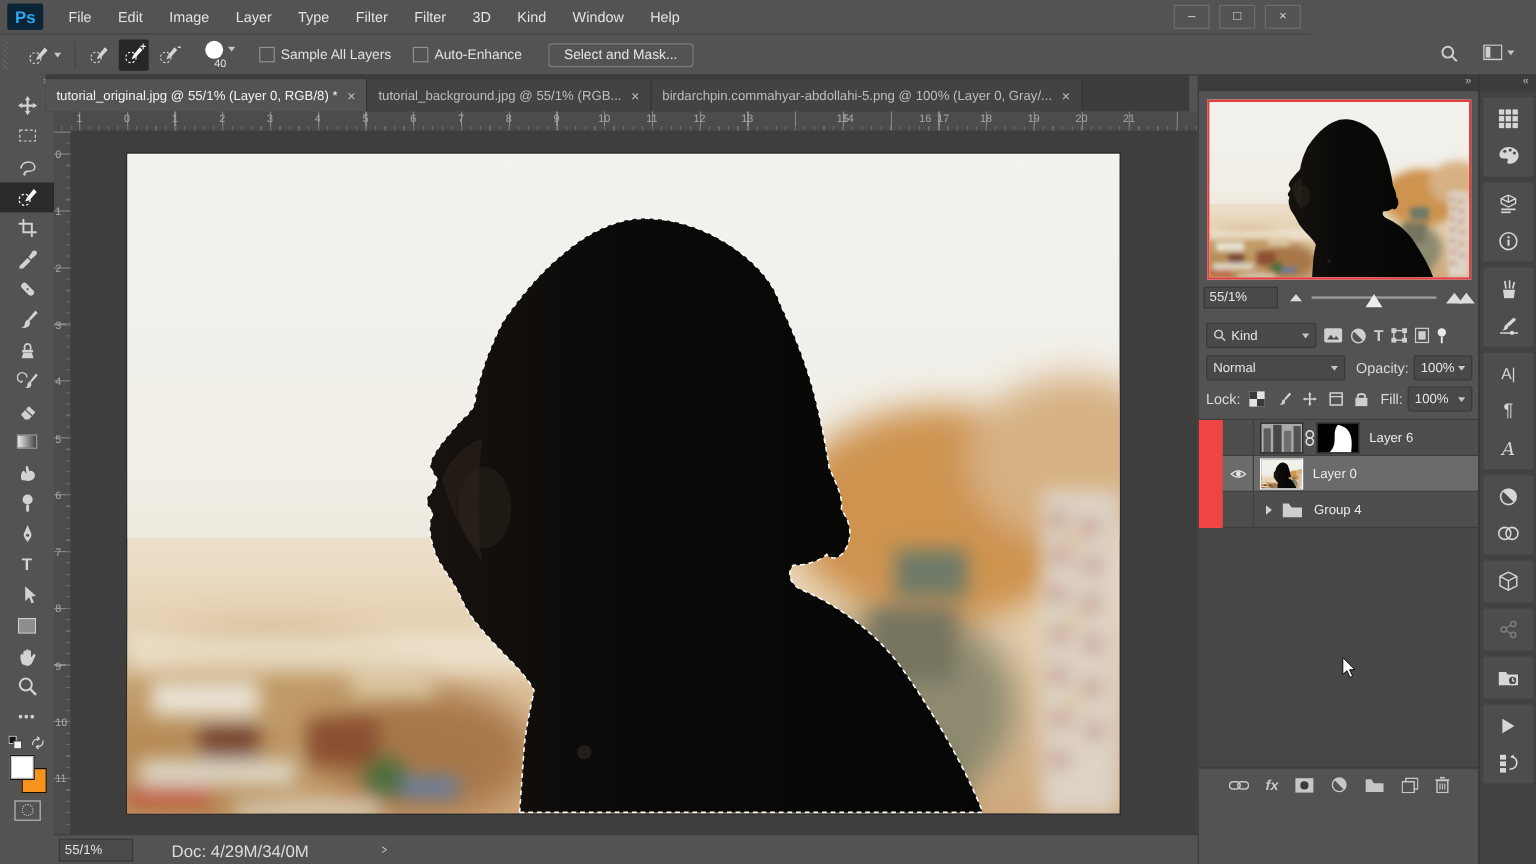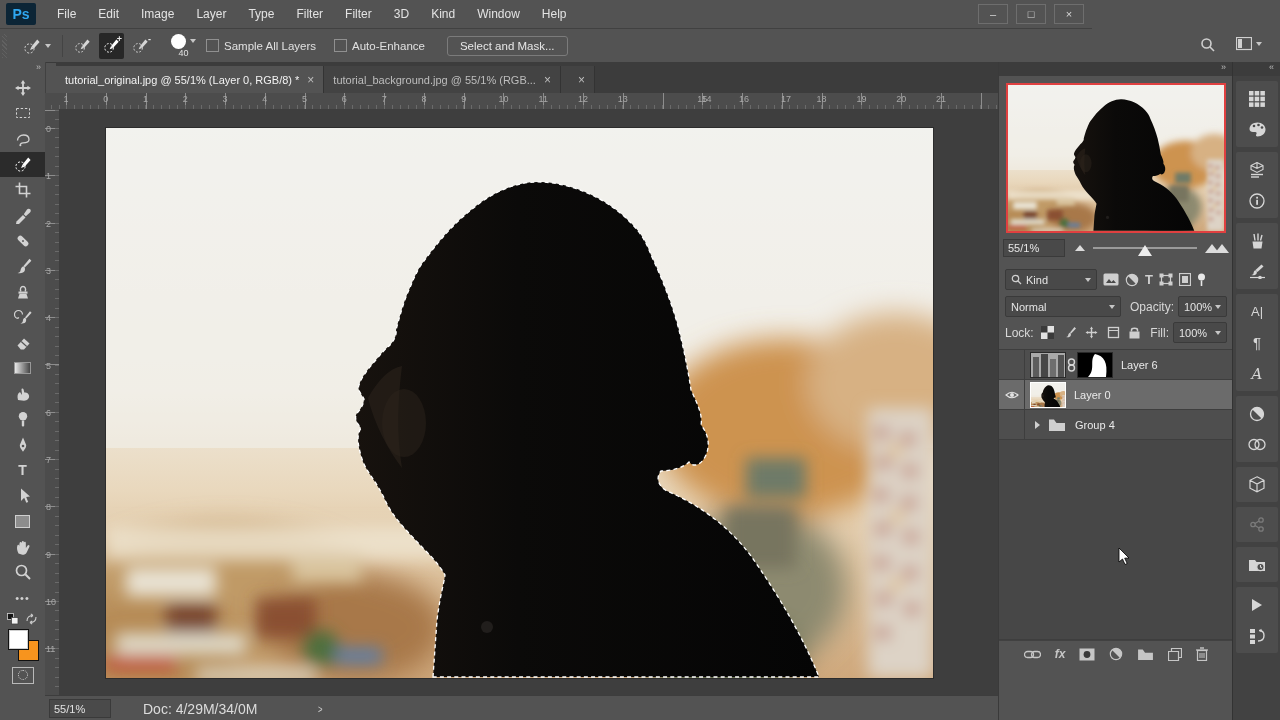--- a/index.html
+++ b/index.html
@@ -32,21 +32,21 @@
   .tool{width:45px;height:25.5px;display:flex;align-items:center;justify-content:center;color:#d2d2d2;}
   .tool.selected{background:#2b2b2b;color:#ffffff;}
   .tool svg{display:block;}
   #swap-row{display:flex;align-items:center;justify-content:center;gap:6px;height:16px;}
   #swatch-box{position:relative;width:34px;height:32px;margin:2px auto 0;}
   #fg-swatch{position:absolute;left:2px;top:0;width:19px;height:19px;border:1px solid #111;box-shadow:0 0 0 1px #cfcfcf inset;}
   #bg-swatch{position:absolute;right:1px;bottom:0;width:19px;height:19px;border:1px solid #111;}
   #quickmask{width:20px;height:15px;border:1px solid #b9b9b9;margin:6px auto 0;display:flex;align-items:center;justify-content:center;}
   #quickmask .dcirc{width:8px;height:8px;border:1px dotted #cfcfcf;border-radius:50%;}
   
-  #tabbar{left:56px;top:62px;width:953px;height:31px;background:#3c3c3c;display:flex;align-items:flex-end;}
+  #tabbar{left:38px;top:62px;width:953px;height:31px;background:#3c3c3c;display:flex;align-items:flex-end;}
   .doc-tab{height:27px;display:flex;align-items:center;padding:0 9px;font-size:11px;color:#bdbdbd;background:#434343;
     border-right:1px solid #333;max-width:370px;white-space:nowrap;overflow:hidden;}
   .doc-tab.active{background:#535353;color:#f2f2f2;}
   .doc-tab .close{margin-left:8px;color:#bdbdbd;font-size:12px;}
   
   #hruler{left:45px;top:93px;width:953px;height:16px;background:#4c4c4c;border-bottom:1px solid #353535;overflow:hidden;
     background-image:repeating-linear-gradient(to right,#6a6a6a 0 1px,transparent 1px 7.95px),
                      repeating-linear-gradient(to right,#8d8d8d 0 1px,transparent 1px 39.77px);
     background-size:auto 4px,auto 100%;background-position:21px bottom,21px 0;background-repeat:repeat-x,repeat-x;}
   #vruler{left:45px;top:109px;width:14px;height:586px;background:#4c4c4c;border-right:1px solid #353535;overflow:hidden;
@@ -77,21 +77,21 @@
   #nav-zoomvalue{width:52px;height:16px;background:#494949;border:1px solid #3a3a3a;font-size:11px;color:#e6e6e6;padding:0 4px;display:flex;align-items:center;}
   .mountain-s{width:0;height:0;border-left:5px solid transparent;border-right:5px solid transparent;border-bottom:6px solid #dcdcdc;}
   .mountain-l{width:0;height:0;border-left:7px solid transparent;border-right:7px solid transparent;border-bottom:9px solid #dcdcdc;}
   #nav-slider{flex:1;height:2px;background:#9a9a9a;margin:0 8px;position:relative;}
   #nav-thumb{position:absolute;left:50%;top:-2px;transform:translateX(-50%);width:0;height:0;
     border-left:7px solid transparent;border-right:7px solid transparent;border-bottom:11px solid #ececec;}
   
   .drop{background:#494949;border:1px solid #3a3a3a;border-radius:2px;display:flex;align-items:center;height:19px;padding:0 5px;font-size:11px;color:#e4e4e4;}
   .row-label{font-size:12px;color:#d8d8d8;}
   .mini-icon{color:#cfcfcf;display:flex;align-items:center;justify-content:center;}
-  #layers-list{background:#ef4444;}
+  #layers-list{background:#ef4444;padding-left:20px;}
   .layer-row{height:29px;display:flex;align-items:center;border-bottom:1px solid #3e3e3e;background:#4e4e4e;}
   .layer-row.selected{background:#6b6b6b;}
   .eye-col{width:25px;height:100%;border-right:1px solid #3e3e3e;display:flex;align-items:center;justify-content:center;}
   .thumb{width:34px;height:24px;background:#222;outline:1px solid #2a2a2a;}
   .thumb.sel-border{outline:1.5px solid #fff;}
   .layer-name{margin-left:9px;font-size:11px;color:#eaeaea;}
   #layers-empty{background:#474747;border-bottom:1px solid #3e3e3e;}
   #layers-bottom{height:26px;display:flex;align-items:center;justify-content:center;gap:14px;border-top:1px solid #414141;background:#535353;}
   
   #iconstrip{left:1232px;top:62px;width:48px;height:658px;background:#424242;border-left:1px solid #333;}
@@ -176,21 +176,21 @@
       </svg>
     <span class="badge">-</span>
   </div>
   <div class="opt-btn" style="margin-left:14px;flex-direction:column">
     <div style="display:flex;align-items:center">
       <div style="width:15px;height:15px;border-radius:50%;background:#fff"></div>
       <span class="chev"></span>
     </div>
     <span style="font-size:9px;color:#e0e0e0;margin-top:-1px">40</span>
   </div>
-  <div style="display:flex;align-items:center;margin-left:6px">
+  <div style="display:flex;align-items:center;margin-left:16px">
     <span class="checkbox"></span>
     <span class="opt-label">Sample All Layers</span>
   </div>
   <div style="display:flex;align-items:center;margin-left:18px">
     <span class="checkbox"></span>
     <span class="opt-label">Auto-Enhance</span>
   </div>
   <button id="select-mask-btn">Select and Mask...</button>
   <div style="position:absolute;right:64px;top:8px">
     <svg width="16" height="16">
@@ -344,20 +344,21 @@
 <div id="tabbar" class="abs">
   <div class="doc-tab active">
     <span>tutorial_original.jpg @ 55/1% (Layer 0, RGB/8) *</span>
     <span class="close">×</span>
   </div>
   <div class="doc-tab">
     <span>tutorial_background.jpg @ 55/1% (RGB...</span>
     <span class="close">×</span>
   </div>
   <div class="doc-tab">
+    <span>birdarchpin.commahyar-abdollahi-5.png @ 100% (Layer 0, Gray/...</span>
     <span class="close">×</span>
   </div>
 </div>
 
 <div id="hruler" class="abs">
     <span class="rlabel" style="left: 21px;">1</span>
     <span class="rlabel" style="left: 60.77px;">0</span>
     <span class="rlabel" style="left: 100.54px;">1</span>
     <span class="rlabel" style="left: 140.31px;">2</span>
     <span class="rlabel" style="left: 180.08px;">3</span>
@@ -366,21 +367,21 @@
     <span class="rlabel" style="left: 299.39px;">6</span>
     <span class="rlabel" style="left: 339.16px;">7</span>
     <span class="rlabel" style="left: 378.93px;">8</span>
     <span class="rlabel" style="left: 418.7px;">9</span>
     <span class="rlabel" style="left: 458.47px;">10</span>
     <span class="rlabel" style="left: 498.24px;">11</span>
     <span class="rlabel" style="left: 538.01px;">12</span>
     <span class="rlabel" style="left: 577.78px;">13</span>
     <span class="rlabel" style="left: 617.55px; margin-left: 44px;">14</span>
     <span class="rlabel" style="left: 657.32px;">15</span>
-    <span class="rlabel" style="left: 699px; text-align: right;">16</span>
+    <span class="rlabel" style="left: 726px; text-align: right;">16</span>
     <span class="rlabel" style="left: 741px;">17</span>
     <span class="rlabel" style="left: 776.63px;">18</span>
     <span class="rlabel" style="left: 816.4px;">19</span>
     <span class="rlabel" style="left: 856.17px;">20</span>
     <span class="rlabel" style="left: 895.94px;">21</span>
   </div>
 <div id="vruler" class="abs">
     <span class="rlabel-v" style="top: 15px;">0</span>
     <span class="rlabel-v" style="top: 62.3px;">1</span>
     <span class="rlabel-v" style="top: 109.6px;">2</span>

